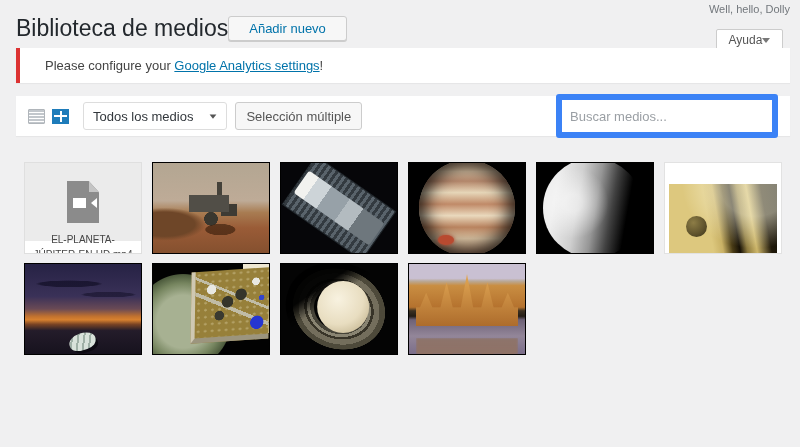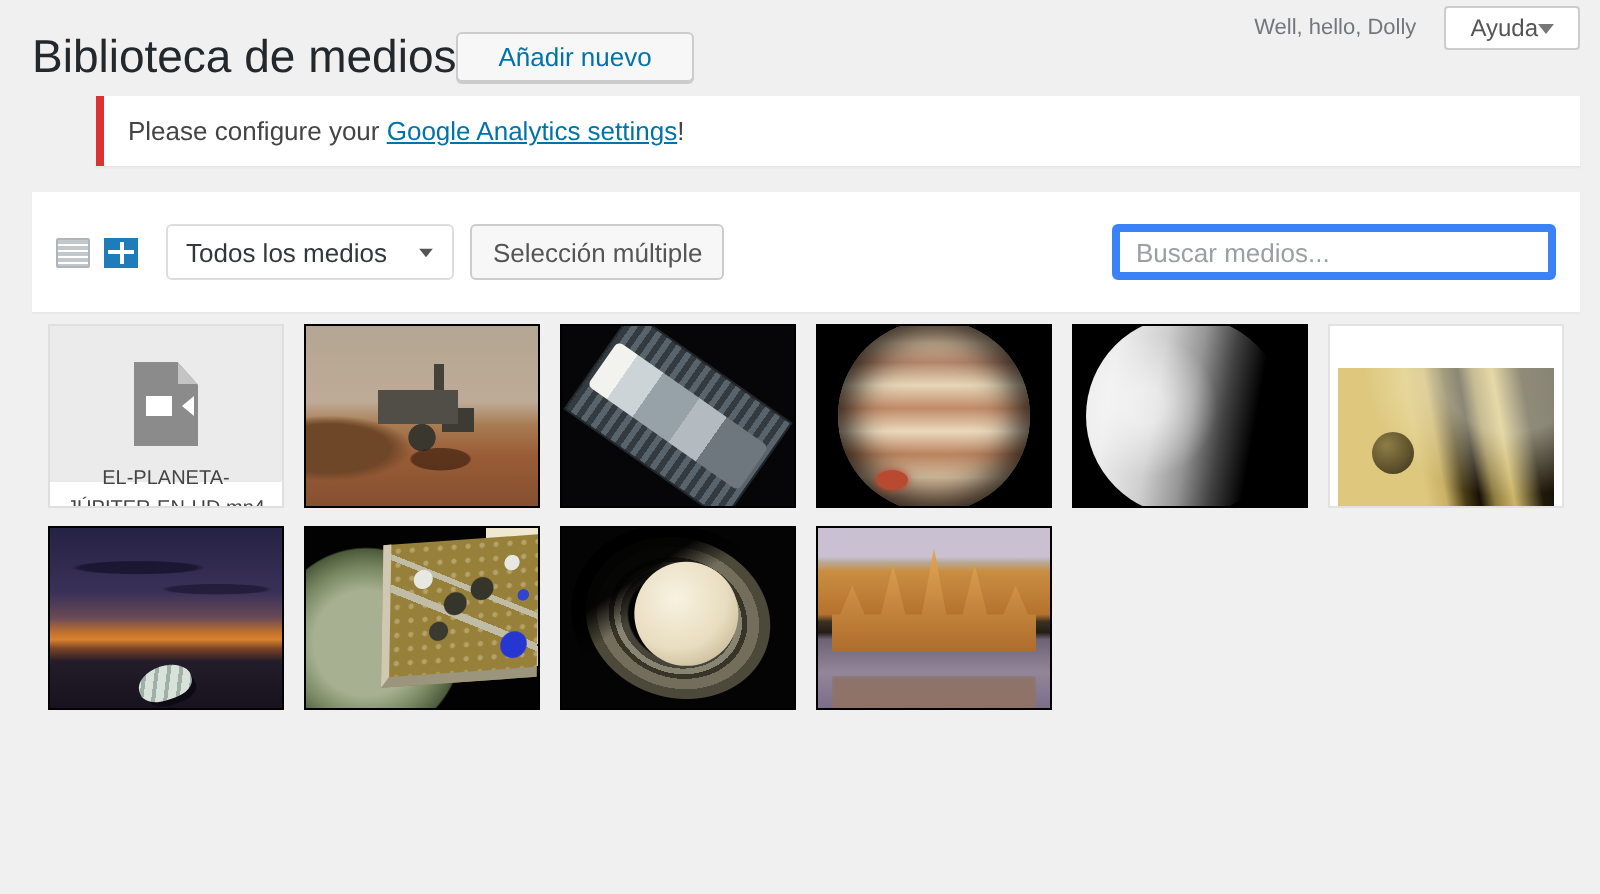--- a/index.html
+++ b/index.html
@@ -6,21 +6,21 @@
   html,body { width:800px; height:447px; }
   body {
     position:relative;
     background:#f0f0f1;
     font-family:"Liberation Sans", sans-serif;
     color:#444;
     overflow:hidden;
   }
 
   
-  .top-right { position:absolute; top:3px; right:10px; display:flex; align-items:center; gap:14px; }
+  .top-right { position:absolute; top:3px; right:10px; display:flex; align-items:center; gap:14px;flex-direction:column; }
   .greeting { font-size:11px; color:#72777c; }
   .help-btn {
     background:#fff; border:1px solid #ccc; border-radius:2px;
     padding:3px 12px; font-size:12px; color:#555;
     display:flex; align-items:center; gap:0; cursor:pointer;
   }
   .caret { width:0; height:0; border-left:4px solid transparent; border-right:4px solid transparent; border-top:5px solid #777; }
 
   
   .title-row { position:absolute; top:16px; left:16px; display:flex; align-items:center; gap:0; }
@@ -29,27 +29,27 @@
     background:#f7f7f7; border:1px solid #ccc; border-radius:3px;
     color:#0073aa; font-size:13px; padding:4px 20px; cursor:pointer;
     box-shadow:0 1px 0 #ccc;
   }
 
   
   .notice {
     position:absolute; top:48px; left:16px; right:10px; height:35px;
     background:#fff; border-left:4px solid #dc3232;
     box-shadow:0 1px 1px rgba(0,0,0,.04);
-    display:flex; align-items:center; padding:0 12px; font-size:13px; color:#444;margin-left:32px;
+    display:flex; align-items:center; padding:0 25px; font-size:13px; color:#444;
   }
   .notice a { color:#0073aa; text-decoration:underline; cursor:pointer; }
 
   
   .media-toolbar {
-    position:absolute; top:96px; left:16px; right:10px; height:60px;
+    position:absolute; top:96px; left:16px; right:10px; height:40px;
     background:#fff; box-shadow:0 1px 1px rgba(0,0,0,.04);
     display:flex; align-items:center; padding:0 12px; gap:8px;
   }
   .view-switch { display:flex; align-items:center; gap:7px; margin-right:6px; }
   .icon-list {
     width:17px; height:15px; border:1px solid #b0b5ba; border-radius:1px; cursor:pointer;
     background:repeating-linear-gradient(180deg,#c2c7cc 0 2px,#fff 2px 3px);
   }
   .icon-grid {
     width:17px; height:15px; border:2px solid #1e7cba; cursor:pointer;
@@ -63,22 +63,22 @@
     display:flex; align-items:center; gap:16px; padding:0 9px;
     font-size:13px; color:#32373c; cursor:pointer;
   }
   .select-box .caret { border-top-color:#555; transform:scale(.85); }
   .bulk-btn {
     height:28px; background:#f7f7f7; border:1px solid #ccc; border-radius:3px;
     font-size:13px; color:#555; padding:0 10px; cursor:pointer;text-align:right;
   }
   .tb-spacer { flex:1; }
   .search-input {
-    width:222px; height:28px; border:4px solid #3b82f6; border-radius:3px;
-    padding:4px 8px; font-size:13px; color:#32373c; font-family:"Liberation Sans",sans-serif;
+    width:222px; height:28px; border:6px solid #3b82f6; border-radius:3px;
+    padding:16px 8px; font-size:13px; color:#32373c; font-family:"Liberation Sans",sans-serif;
   }
   .search-input::placeholder { color:#9a9fa4; }
 
   
   .media-grid {
     position:absolute; top:162px; left:24px; width:766px;
     display:flex; flex-wrap:wrap; column-gap:10px; row-gap:9px;
   }
   .attachment {
     width:118px; height:92px; position:relative; cursor:pointer;

